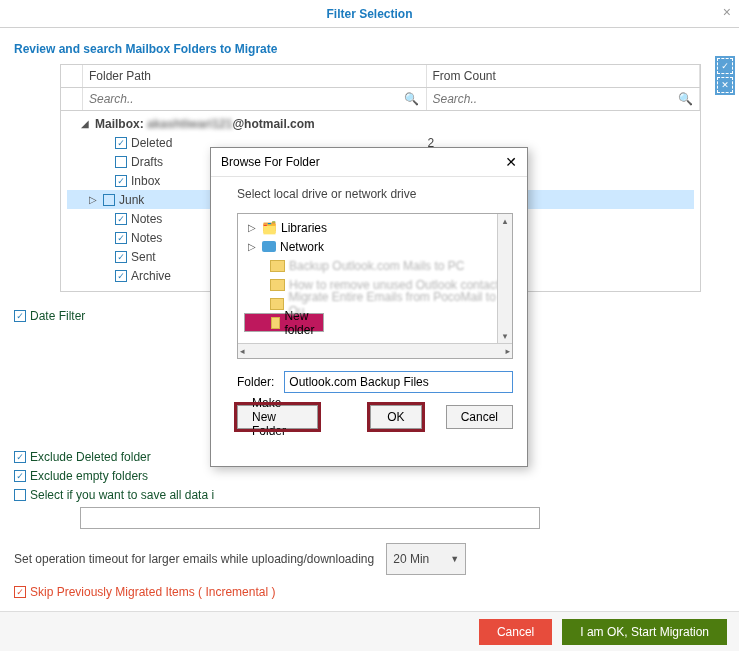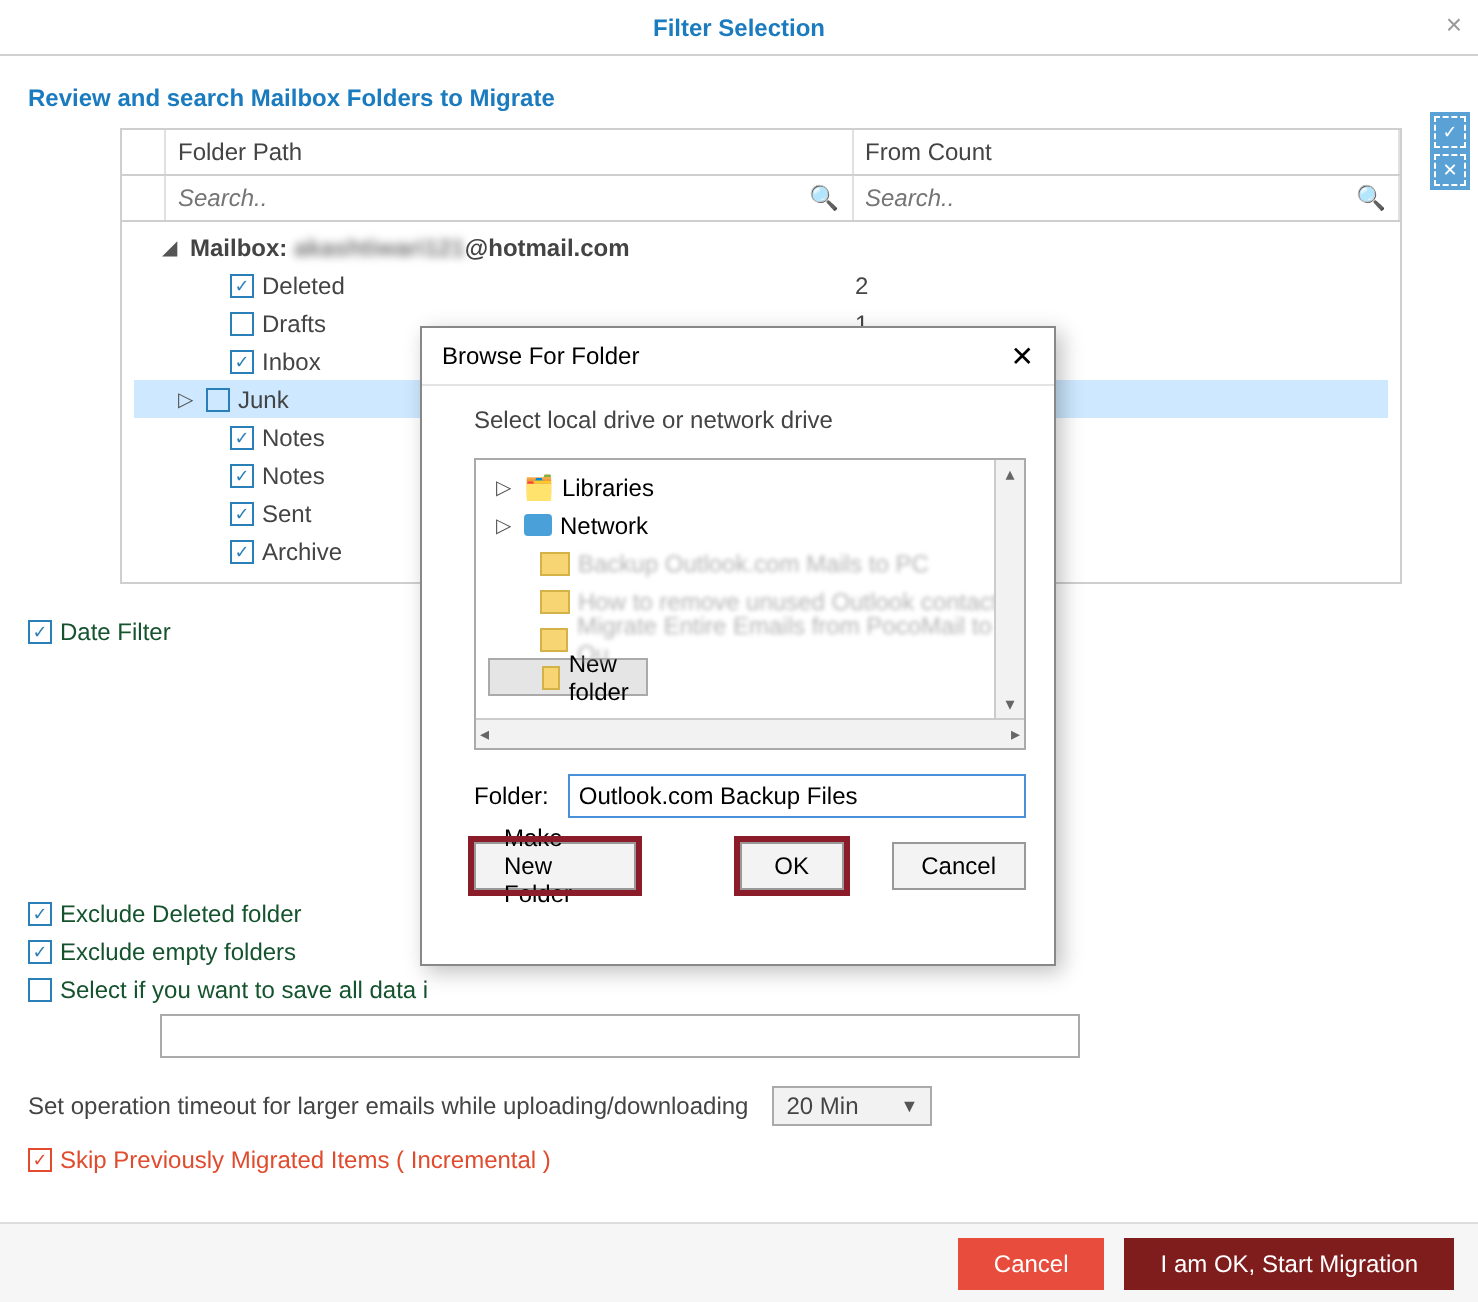--- a/index.html
+++ b/index.html
@@ -41,41 +41,41 @@
 
   .opt-row { display: flex; align-items: center; gap: 4px; margin: 5px 0; }
   .opt-row .lbl { color: #14532d; }
   .plain-lbl { color: #444; }
   .date-inp { border: 1px solid #aaa; padding: 2px 4px; display: inline-flex; align-items: center; gap: 4px; height: 36px; }
   .date-inp .dd { border-left: 1px solid #aaa; padding-left: 4px; color: #555; font-size: 10px; }
 
   .path-box { border: 1px solid #aaa; width: 460px; height: 22px; margin-left: 66px; margin-top: 4px; }
 
   .timeout-row { display: flex; align-items: center; gap: 12px; margin-top: 14px; }
-  .sel { border: 1px solid #aaa; height: 20px; width: 80px; display: inline-flex; align-items: center; justify-content: space-between; padding: 0 6px; background: #f2f2f2; }
+  .sel { border: 1px solid #aaa; height: 32px; width: 80px; display: inline-flex; align-items: center; justify-content: space-between; padding: 0 6px; background: #f2f2f2; }
   .sel .dd { font-size: 9px; color: #555; }
 
   .skip { color: #e04b2e; }
 
   .footer { position: absolute; bottom: 0; left: 0; right: 0; height: 40px; background: #f6f6f6; border-top: 1px solid #ddd; display: flex; justify-content: flex-end; align-items: center; gap: 10px; padding: 0 12px; }
   .btn { height: 26px; padding: 0 18px; color: #fff; display: inline-flex; align-items: center; justify-content: center; cursor: pointer; }
   .btn.cancel { background: #e74c3c; }
-  .btn.ok { background: #7f1d1d; }
+  .btn.ok { background: #4d7c0f; }
 
   
-  .modal { position: absolute; left: 210px; top: 163px; width: 318px; height: 320px; background: #fff; border: 1px solid #888; box-shadow: 3px 3px 10px rgba(0,0,0,.25); z-index: 10; }
+  .modal { position: absolute; left: 210px; top: 147px; width: 318px; height: 320px; background: #fff; border: 1px solid #888; box-shadow: 3px 3px 10px rgba(0,0,0,.25); z-index: 10; }
   .modal .m-title { display: flex; justify-content: space-between; align-items: center; padding: 6px 10px; border-bottom: 1px solid #e3e3e3; }
   .modal .m-title span:first-child { font-size: 12px; }
   .modal .m-body { padding: 10px 14px; margin-left: 12px; }
   .modal .desc { color: #444; margin-bottom: 12px; }
   .mtree { border: 1px solid #aaa; height: 146px; position: relative; }
   .mtree-inner { padding: 4px 6px; overflow: hidden; height: calc(100% - 15px); }
   .mrow { display: flex; align-items: center; gap: 4px; height: 19px; padding-left: 4px; }
   .mrow.blr span:last-child { color: #b5b5b5; filter: blur(1px); }
-  .mrow.sel { background: #e5e5e5; justify-content: flex-end; }
+  .mrow.sel { background: #be185d; justify-content: flex-end; }
   .exp2 { width: 10px; font-size: 10px; color: #555; display:inline-block; }
   .fld-icon { width: 15px; height: 12px; background: #f6d572; border: 1px solid #d4b247; display:inline-block; }
   .lib-icon { display:inline-block; font-size:12px; }
   .net-icon { display:inline-block; width:14px; height:11px; background:#4aa0d8; border-radius:2px; }
   .mhsb { height: 15px; border-top: 1px solid #ccc; display:flex; justify-content:space-between; align-items:center; padding:0 2px; background:#f2f2f2; }
   .mhsb span { font-size:9px; color:#666; }
   .mvsb { position:absolute; right:0; top:0; bottom:15px; width:15px; border-left:1px solid #ccc; background:#f2f2f2; display:flex; flex-direction:column; justify-content:space-between; align-items:center; padding:2px 0;}
   .mvsb span { font-size:9px; color:#666; }
 
   .mfolder-row { display: flex; align-items: center; gap: 10px; margin-top: 12px; }

